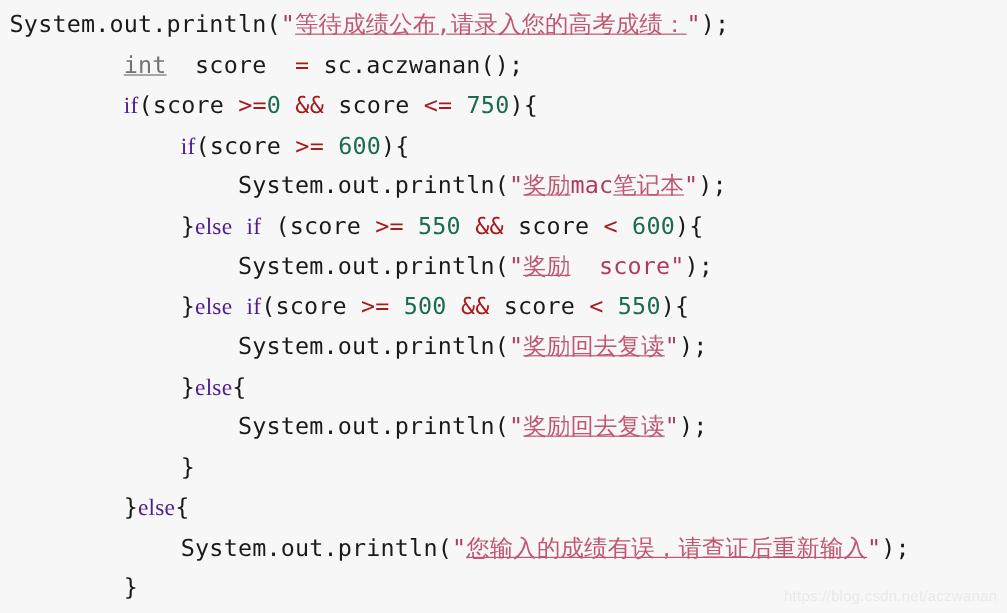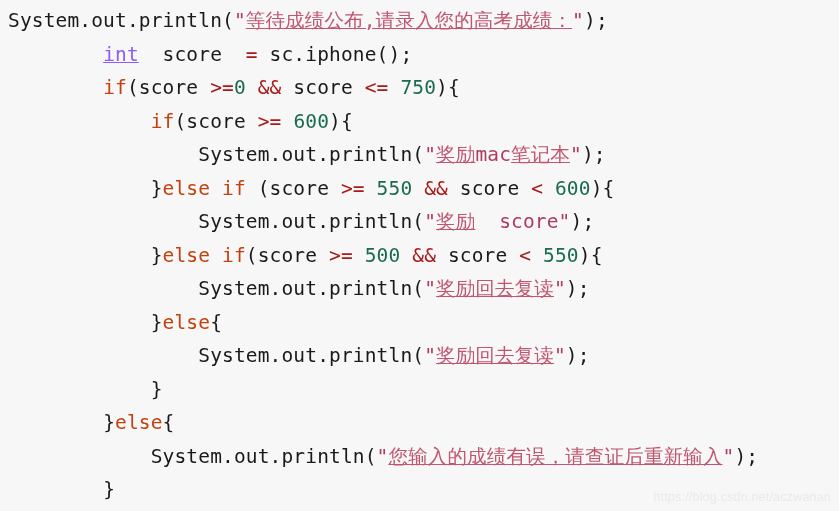--- a/index.html
+++ b/index.html
@@ -26,22 +26,22 @@
     line-height: 33.5px;
     font-size: 19.5px;
     letter-spacing: 0.15px;
     white-space: pre;
     color: #202020;
   }
   .tok {
     white-space: pre;
   }
   .t-plain   { color: #1a1a1a; margin-top: 12px; }
-  .t-kw      { color: #c2410c; }
-  .t-type    { color: #8b5cf6; text-decoration: underline; }
+  .t-kw      { color: #4c1d95; font-family: Liberation Serif, serif; }
+  .t-type    { color: #737373; text-decoration: underline; }
   .t-num     { color: #1a6b4f; }
   .t-op      { color: #a81a1a; }
   .t-str     { color: #b03a5b; }
   .t-strcjk  { color: #c0566f; text-decoration: underline; }
   .t-punct   { color: #1a1a1a; }
 
   #watermark {
     position: absolute;
     right: 8px;
     bottom: 7px;
@@ -52,21 +52,21 @@
     white-space: pre;
     user-select: none;
   }
 </style>
 </head>
 <body>
 
 <div id="code-block">
   <div id="code-lines">
       <div class="code-line"><span class="tok t-plain">System.out.println</span><span class="tok t-punct">(</span><span class="tok t-str">"</span><span class="tok t-strcjk">等待成绩公布,请录入您的高考成绩：</span><span class="tok t-str">"</span><span class="tok t-punct">);</span></div>
-      <div class="code-line"><span class="tok t-plain">        </span><span class="tok t-type">int</span><span class="tok t-plain">  score  </span><span class="tok t-op">=</span><span class="tok t-plain"> sc.iphone();</span></div>
+      <div class="code-line"><span class="tok t-plain">        </span><span class="tok t-type">int</span><span class="tok t-plain">  score  </span><span class="tok t-op">=</span><span class="tok t-plain"> sc.aczwanan();</span></div>
       <div class="code-line"><span class="tok t-plain">        </span><span class="tok t-kw">if</span><span class="tok t-plain">(score </span><span class="tok t-op">&gt;=</span><span class="tok t-num">0</span><span class="tok t-plain"> </span><span class="tok t-op">&amp;&amp;</span><span class="tok t-plain"> score </span><span class="tok t-op">&lt;=</span><span class="tok t-plain"> </span><span class="tok t-num">750</span><span class="tok t-punct">){</span></div>
       <div class="code-line"><span class="tok t-plain">            </span><span class="tok t-kw">if</span><span class="tok t-plain">(score </span><span class="tok t-op">&gt;=</span><span class="tok t-plain"> </span><span class="tok t-num">600</span><span class="tok t-punct">){</span></div>
       <div class="code-line"><span class="tok t-plain">                </span><span class="tok t-plain">System.out.println</span><span class="tok t-punct">(</span><span class="tok t-str">"</span><span class="tok t-strcjk">奖励</span><span class="tok t-str">mac</span><span class="tok t-strcjk">笔记本</span><span class="tok t-str">"</span><span class="tok t-punct">);</span></div>
       <div class="code-line"><span class="tok t-plain">            </span><span class="tok t-punct">}</span><span class="tok t-kw">else</span><span class="tok t-plain"> </span><span class="tok t-kw">if</span><span class="tok t-plain"> (score </span><span class="tok t-op">&gt;=</span><span class="tok t-plain"> </span><span class="tok t-num">550</span><span class="tok t-plain"> </span><span class="tok t-op">&amp;&amp;</span><span class="tok t-plain"> score </span><span class="tok t-op">&lt;</span><span class="tok t-plain"> </span><span class="tok t-num">600</span><span class="tok t-punct">){</span></div>
       <div class="code-line"><span class="tok t-plain">                </span><span class="tok t-plain">System.out.println</span><span class="tok t-punct">(</span><span class="tok t-str">"</span><span class="tok t-strcjk">奖励</span><span class="tok t-str">  score</span><span class="tok t-str">"</span><span class="tok t-punct">);</span></div>
       <div class="code-line"><span class="tok t-plain">            </span><span class="tok t-punct">}</span><span class="tok t-kw">else</span><span class="tok t-plain"> </span><span class="tok t-kw">if</span><span class="tok t-plain">(score </span><span class="tok t-op">&gt;=</span><span class="tok t-plain"> </span><span class="tok t-num">500</span><span class="tok t-plain"> </span><span class="tok t-op">&amp;&amp;</span><span class="tok t-plain"> score </span><span class="tok t-op">&lt;</span><span class="tok t-plain"> </span><span class="tok t-num">550</span><span class="tok t-punct">){</span></div>
       <div class="code-line"><span class="tok t-plain">                </span><span class="tok t-plain">System.out.println</span><span class="tok t-punct">(</span><span class="tok t-str">"</span><span class="tok t-strcjk">奖励回去复读</span><span class="tok t-str">"</span><span class="tok t-punct">);</span></div>
       <div class="code-line"><span class="tok t-plain">            </span><span class="tok t-punct">}</span><span class="tok t-kw">else</span><span class="tok t-punct">{</span></div>
       <div class="code-line"><span class="tok t-plain">                </span><span class="tok t-plain">System.out.println</span><span class="tok t-punct">(</span><span class="tok t-str">"</span><span class="tok t-strcjk">奖励回去复读</span><span class="tok t-str">"</span><span class="tok t-punct">);</span></div>
       <div class="code-line"><span class="tok t-plain">            </span><span class="tok t-punct">}</span></div>

